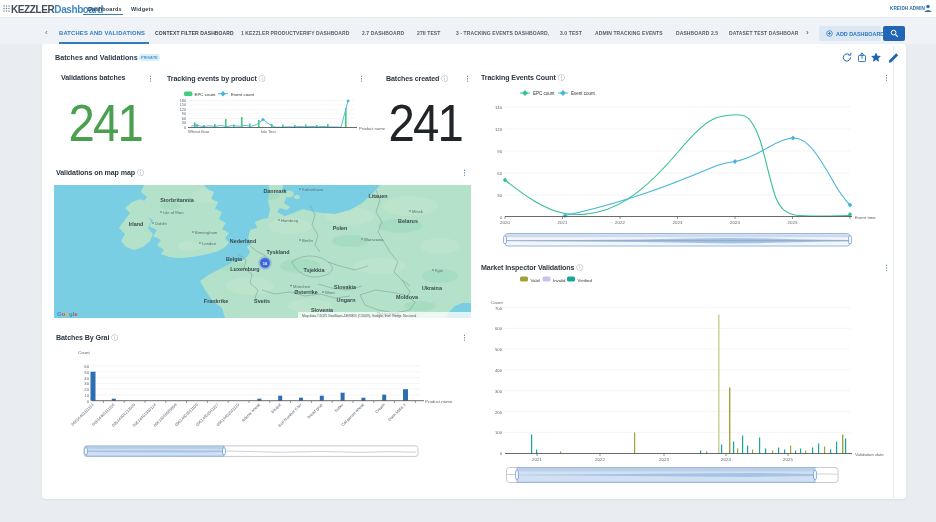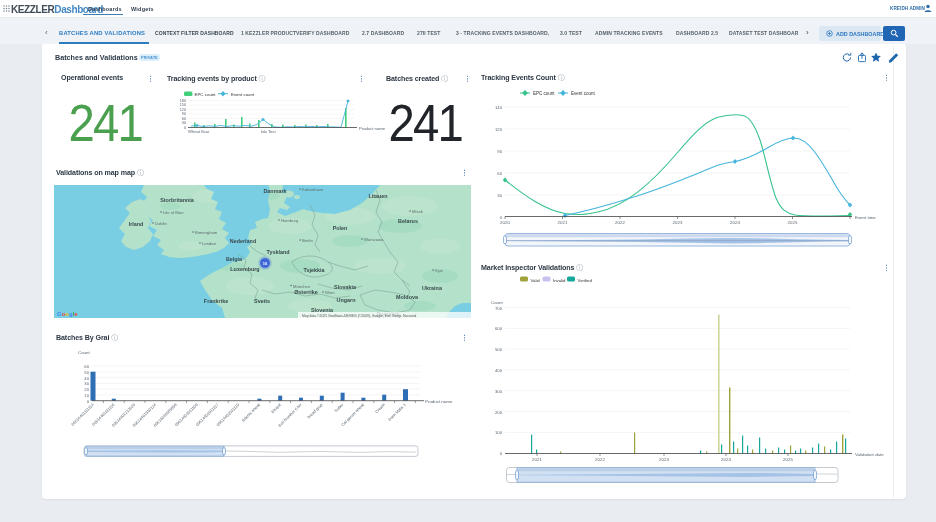--- a/index.html
+++ b/index.html
@@ -89,21 +89,21 @@
     <rect x="16.5" y="3.4" width="7" height="6.2" rx="0.8"></rect>
     <path d="M20,6.8 L20,0.9 M18.2,2.6 L20,0.9 L21.8,2.6"></path>
   </g>
   <path d="M34,0.6 L35.5,3.7 L38.9,4.1 L36.4,6.4 L37.1,9.8 L34,8.1 L30.9,9.8 L31.6,6.4 L29.1,4.1 L32.5,3.7 Z" fill="#1e66ad"></path>
   <g fill="#1e66ad">
     <path d="M47.3,8.2 L54.2,1.3 L56.2,3.3 L49.3,10.2 L46.8,10.7 Z"></path>
   </g>
 </svg>
 
 <div class="abs widget" style="left:50px;top:70px;width:107px;height:90px"></div>
-<div class="abs wtitle" style="left:61px;top:74px;z-index:2">Operational events</div>
+<div class="abs wtitle" style="left:61px;top:74px;z-index:2">Validations batches</div>
 <div class="abs kebab" style="left:147px;top:77px;z-index:2">⋮</div>
 <div class="abs" style="left:50px;top:97px;width:107px;text-align:center;text-indent:4px;font-size:52px;color:#4aa04e;letter-spacing:-2px;z-index:2;line-height:52px;transform:scaleX(.91)">241</div>
 
 <div class="abs widget" style="left:161px;top:70px;width:210px;height:90px"></div>
 <div class="abs wtitle" style="left:167px;top:74px;z-index:2">Tracking events by product <span style="color:#9aa6b0;font-weight:400;font-size:7px">ⓘ</span></div>
 <div class="abs kebab" style="left:358px;top:77px;z-index:2">⋮</div>
 <svg class="abs" style="left:161px;top:70px;z-index:2;overflow:visible" width="216" height="90" viewBox="0 0 216 90">
 
   <rect x="23" y="21.5" width="8.5" height="4.5" rx="1.5" fill="#41cf7c"></rect>
   <text x="33.5" y="25.6" font-size="4.4" fill="#333">EPC count</text>

